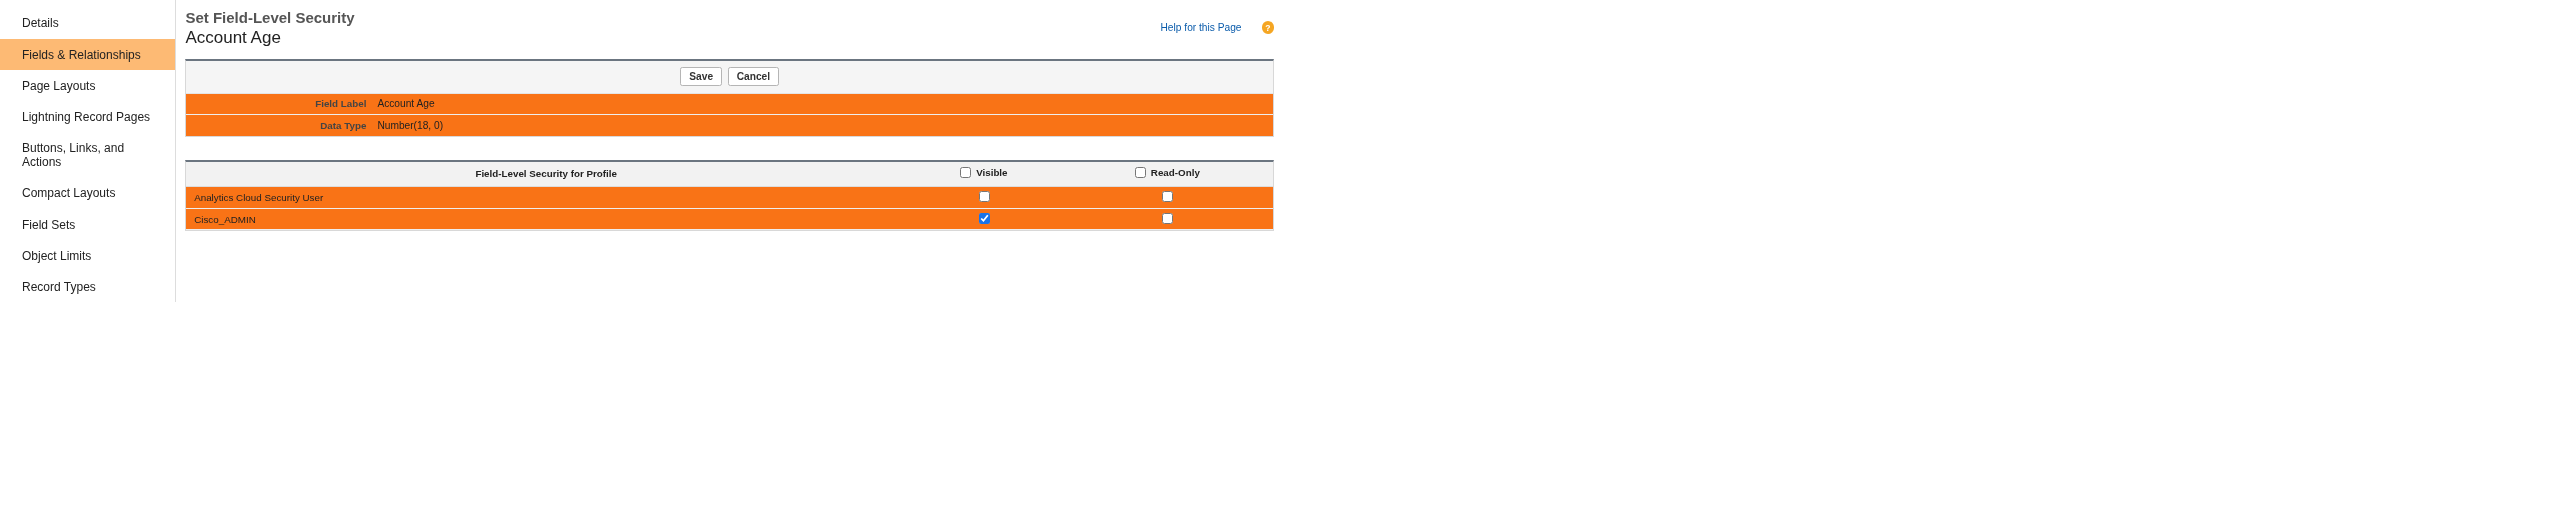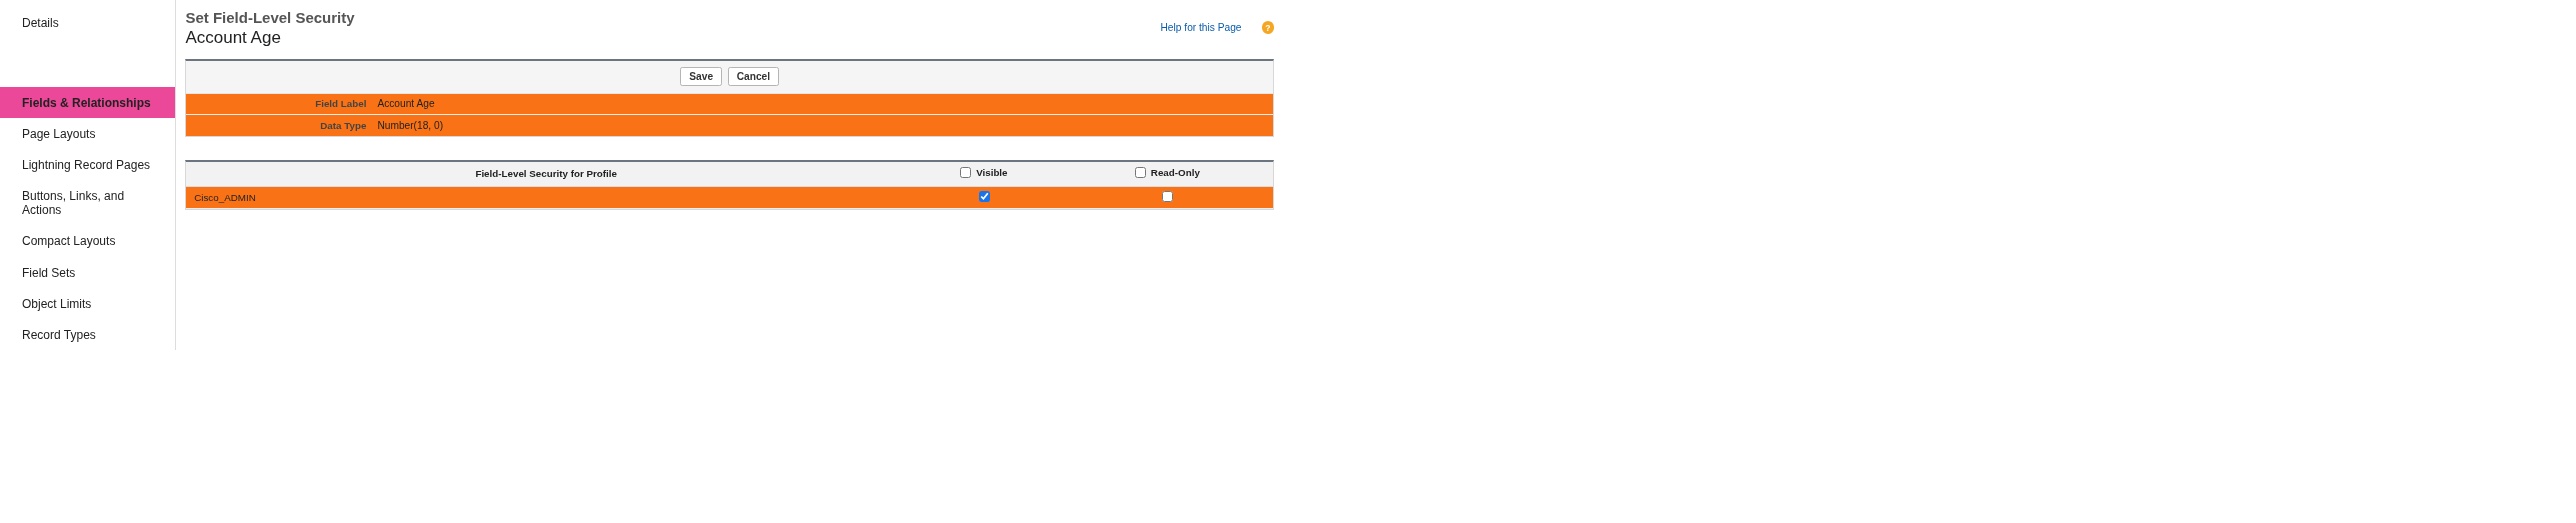--- a/index.html
+++ b/index.html
@@ -19,23 +19,22 @@
     border-right: 0.8px solid #ddd;
     padding-top: 7.8px;
   }
   .sidebar-item {
     padding: 8.6px 14px 8.6px 22px;
     font-size: 12px;
     color: #222;
     cursor: pointer;
   }
   .sidebar-item.active {
-    background: #ec4899;
-    font-weight: 700;
-    margin-top: 48px;
+    background: #fdba74;
+    font-weight: 400;
   }
   
   .main {
     flex: 1;
     padding: 9.4px 14px 0 9.4px;
     min-width: 0;
   }
   .page-header {
     display: flex;
     justify-content: space-between;
@@ -229,20 +228,25 @@
           <th class="col-readonly center">
             <span class="hdr-wrap">
               <input type="checkbox" style="">
               <span>Read-Only</span>
             </span>
           </th>
         </tr>
       </thead>
       <tbody>
         <tr>
+          <td>Analytics Cloud Security User</td>
+          <td class="center"><input type="checkbox" style=""></td>
+          <td class="center"><input type="checkbox" style=""></td>
+        </tr>
+        <tr>
           <td>Cisco_ADMIN</td>
           <td class="center"><input type="checkbox" checked="" style=""></td>
           <td class="center"><input type="checkbox" style=""></td>
         </tr>
       </tbody>
     </table>
   </div>
 </main>
 
 

